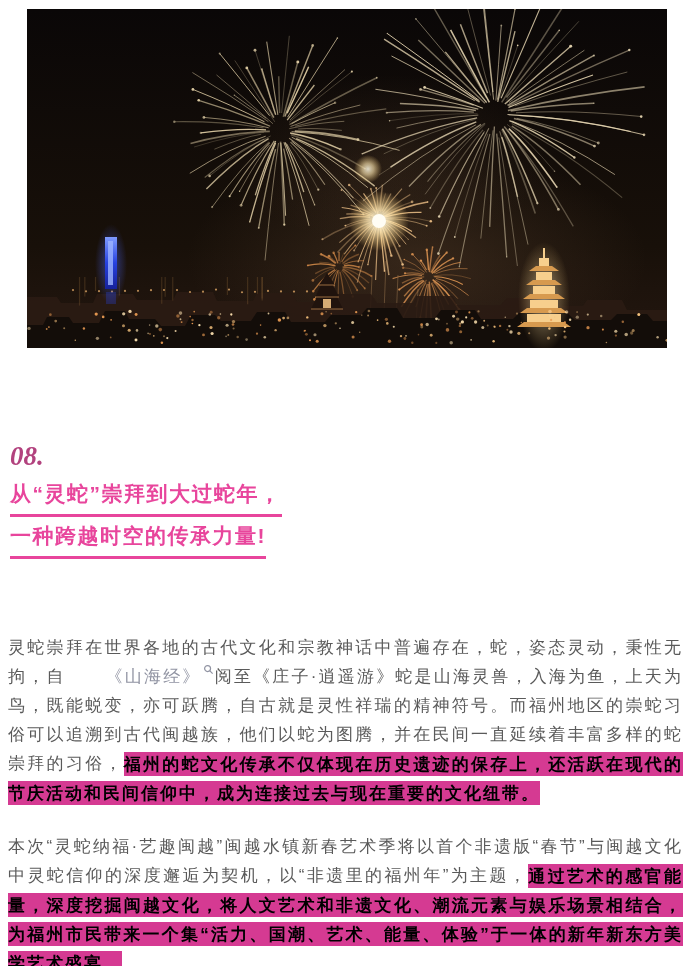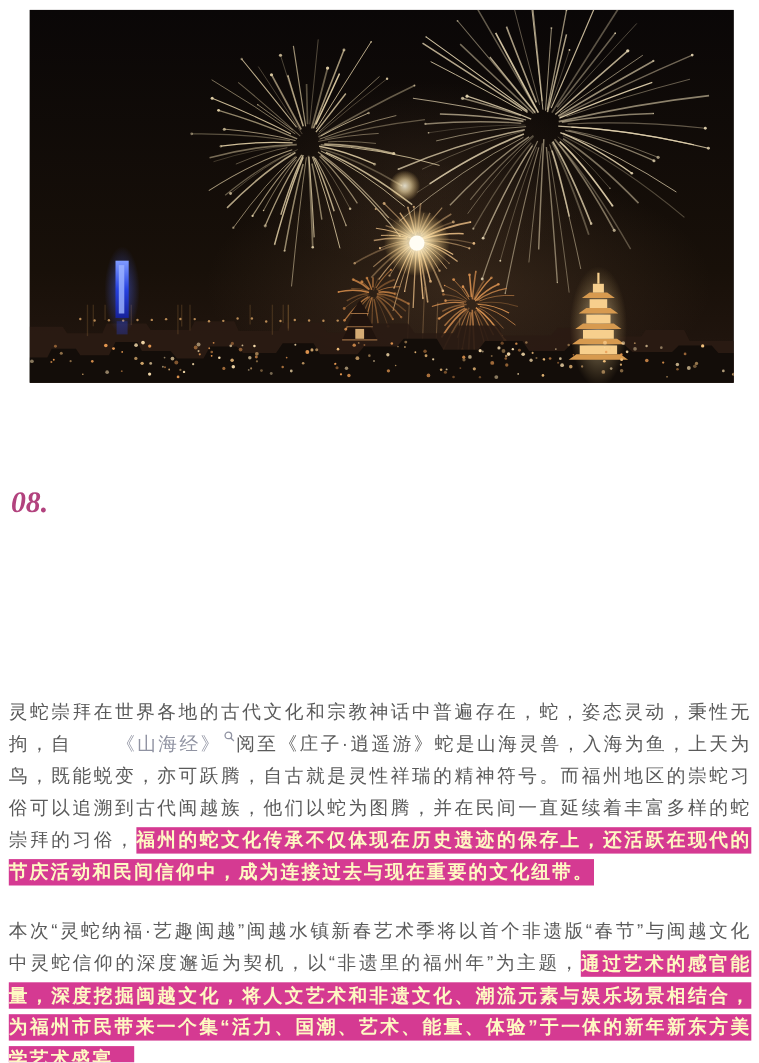--- a/index.html
+++ b/index.html
@@ -15,21 +15,21 @@
         color:var(--headline-color,#e8459c);border-bottom:3px solid var(--headline-color,#e8459c);
         padding-bottom:6px;margin-bottom:5px;}
   .subheading{position:absolute;left:8px;top:609px;font-size:17px;font-weight:700;letter-spacing:2px;
         color:var(--subheading-color,#454545);}
   .para{position:absolute;left:8px;width:675px;font-size:17px;line-height:29px;letter-spacing:2px;
         color:var(--body-color,#5a5a5a);text-align:justify;}
   .para1{top:633px;}
   .para2{top:820px;margin-top:12px;}
   .run-normal{}
   .run-link{color:var(--link-color,#9093a2);cursor:pointer;margin-left:40px;}
-  .run-highlight{background:var(--highlight-bg,#d53a92);color:#fef9c3;font-weight:700;
+  .run-highlight{background:var(--highlight-bg,#d53a92);color:#000000;font-weight:700;
         padding:2.5px 0;-webkit-box-decoration-break:clone;box-decoration-break:clone;}
   .search-icon{display:inline-block;vertical-align:super;line-height:0;color:var(--link-color,#9093a2);
         margin:0 1px;cursor:pointer;}
 </style>
 </head>
 <body>
 
 <div class="page">
 
   <div class="hero" aria-label="闽越水镇夜景：夜空金色烟花、蓝色高楼与亮灯宝塔古建筑群">
@@ -649,20 +649,22 @@
           <circle cx="430.7" cy="310.1" r="1.72" fill="#f2c07c" opacity="0.46"></circle>
           <circle cx="304.3" cy="304.6" r="0.87" fill="#e89a52" opacity="0.48"></circle>
           <circle cx="524.1" cy="311.0" r="1.14" fill="#e89a52" opacity="0.80"></circle>
         </g>
     </svg>
   </div>
 
   <div class="section-number">08.</div>
 
   <div class="headline">
+    <div class="headline-line">从“灵蛇”崇拜到大过蛇年，</div>
+    <div class="headline-line">一种跨越时空的传承力量!</div>
   </div>
 
 
   <div class="para para1"><span class="run-normal">灵蛇崇拜在世界各地的古代文化和宗教神话中普遍存在，蛇，姿态灵动，秉性无拘，自</span><span class="run-link">《山海经》</span><span class="search-icon"><svg viewBox="0 0 24 24" width="11" height="11" aria-hidden="true">
           <circle cx="10" cy="10" r="6.5" fill="none" stroke="currentColor" stroke-width="2.6"></circle>
           <line x1="15" y1="15" x2="21" y2="21" stroke="currentColor" stroke-width="2.6"></line>
         </svg></span><span class="run-normal">阅至《庄子·逍遥游》蛇是山海灵兽，入海为鱼，上天为鸟，既能蜕变，亦可跃腾，自古就是灵性祥瑞的精神符号。而福州地区的崇蛇习俗可以追溯到古代闽越族，他们以蛇为图腾，并在民间一直延续着丰富多样的蛇崇拜的习俗，</span><span class="run-highlight">福州的蛇文化传承不仅体现在历史遗迹的保存上，还活跃在现代的节庆活动和民间信仰中，成为连接过去与现在重要的文化纽带。</span></div>
   <div class="para para2"><span class="run-normal">本次“灵蛇纳福·艺趣闽越”闽越水镇新春艺术季将以首个非遗版“春节”与闽越文化中灵蛇信仰的深度邂逅为契机，以“非遗里的福州年”为主题，</span><span class="run-highlight">通过艺术的感官能量，深度挖掘闽越文化，将人文艺术和非遗文化、潮流元素与娱乐场景相结合，为福州市民带来一个集“活力、国潮、艺术、能量、体验”于一体的新年新东方美学艺术盛宴。</span></div>
 
 </div>

